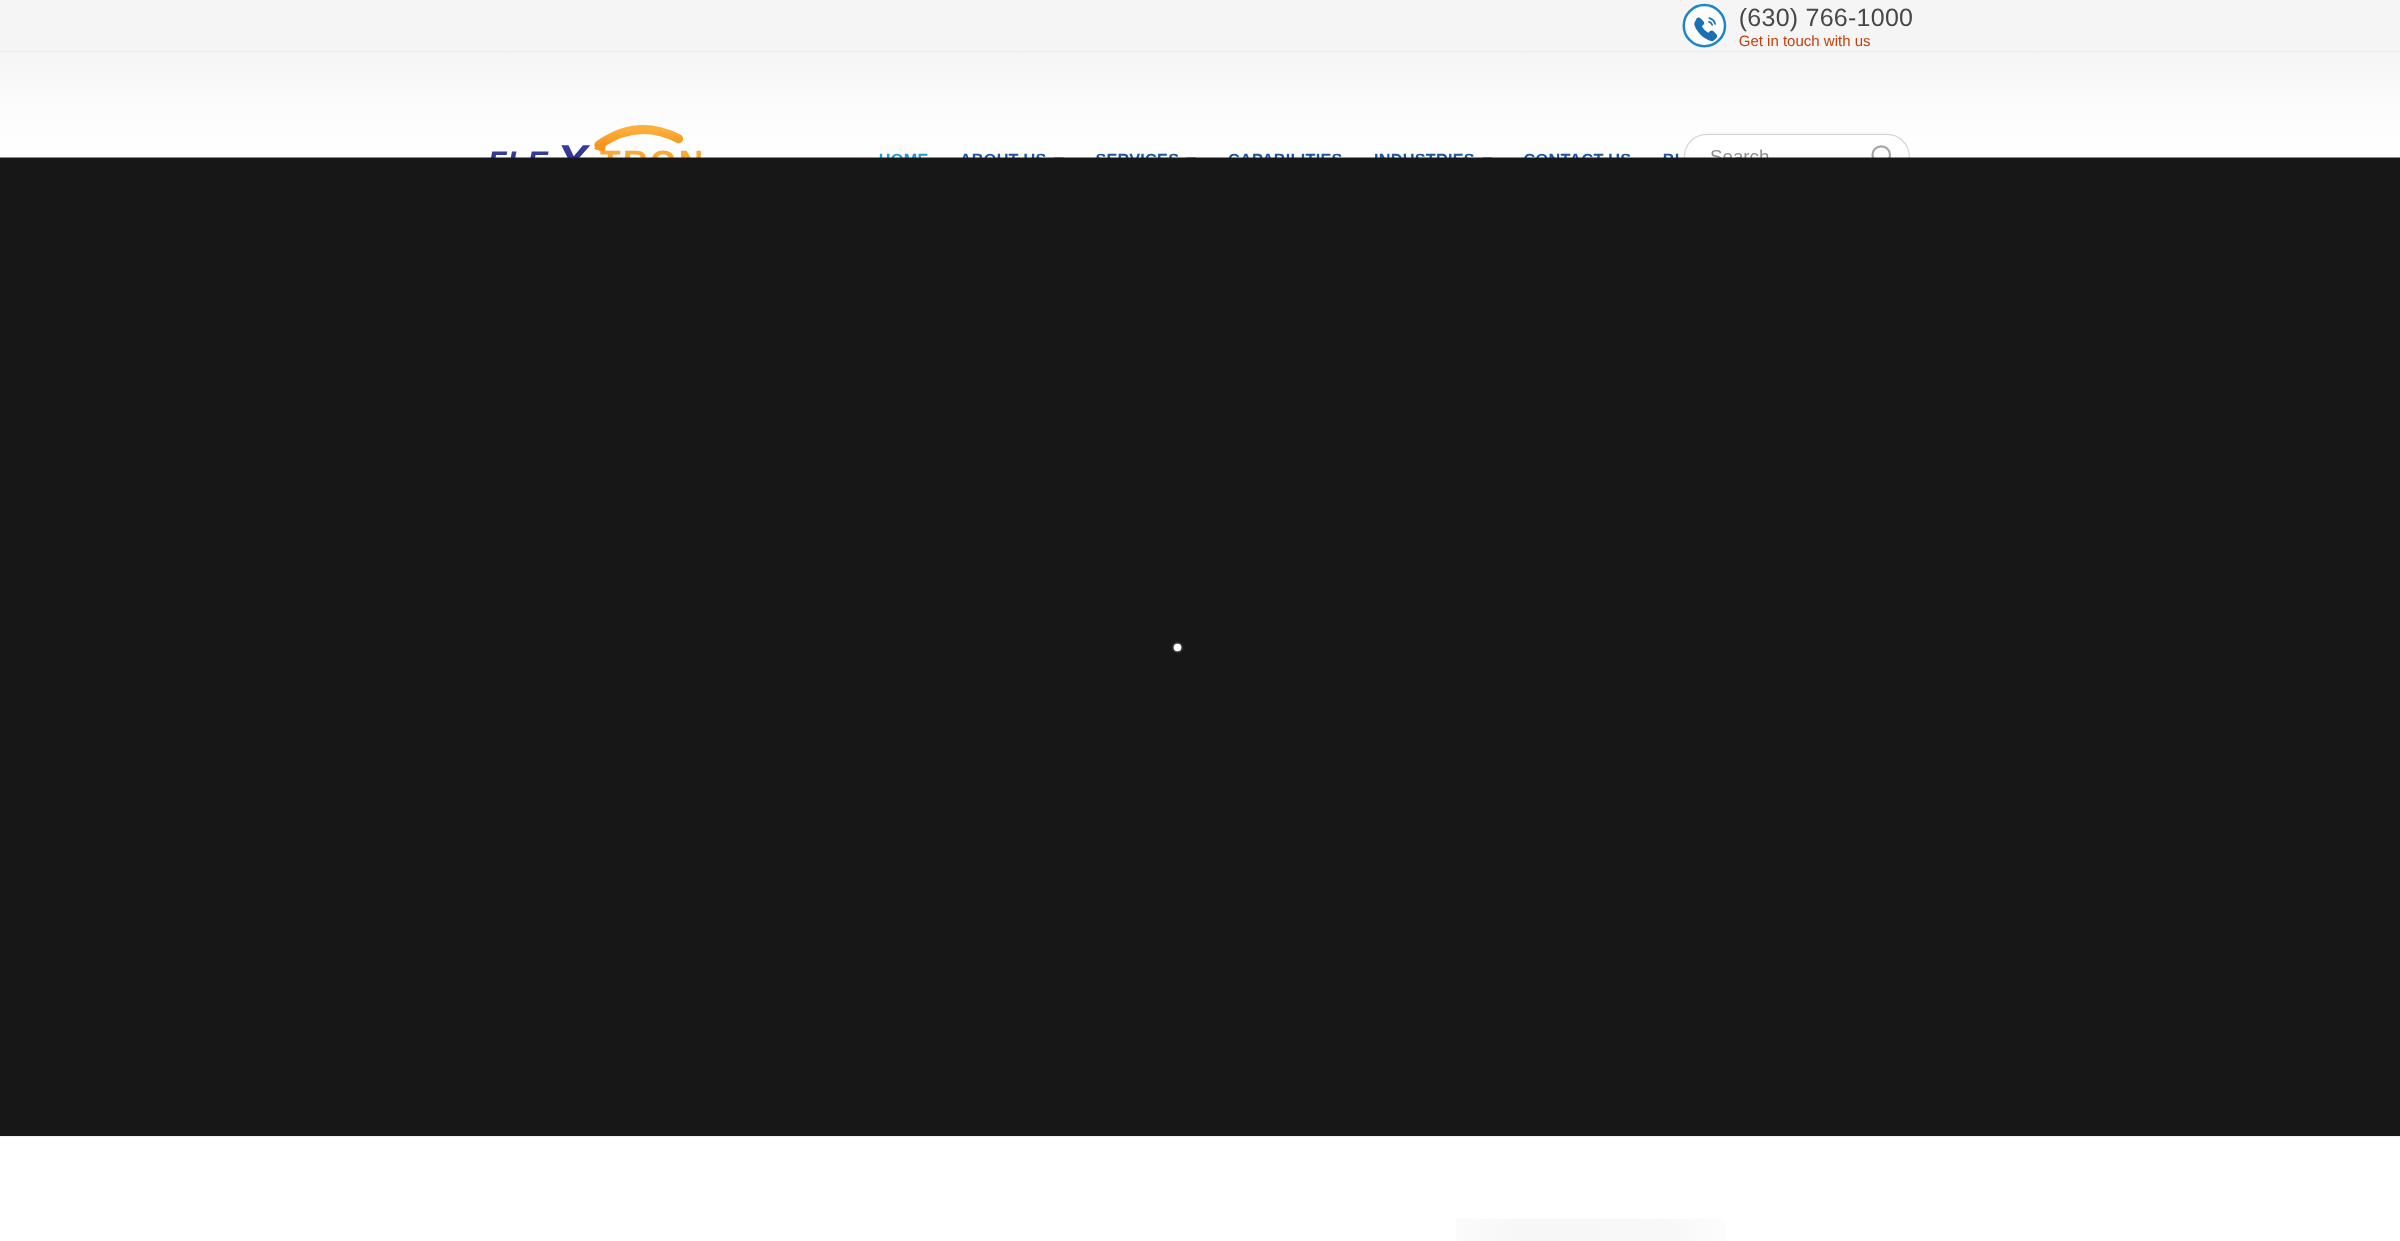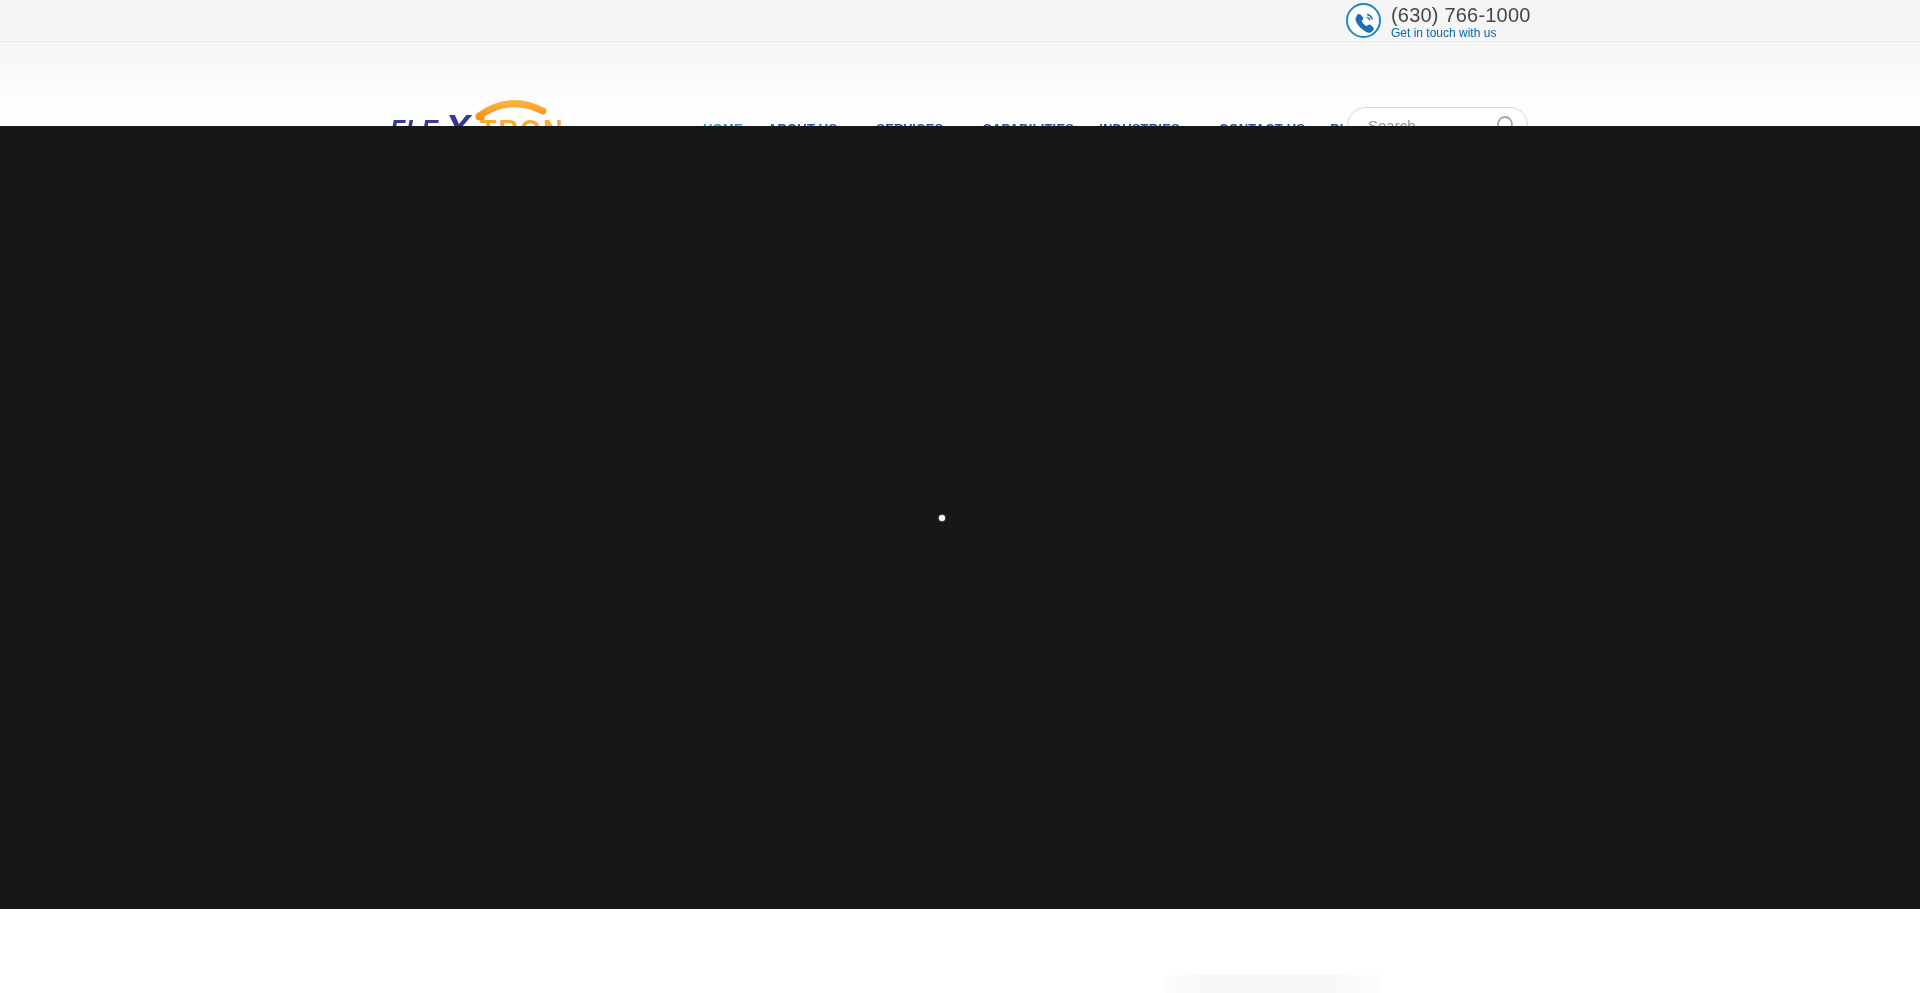--- a/index.html
+++ b/index.html
@@ -9,21 +9,21 @@
 
   
   .topbar { position: absolute; left: 0; top: 0; width: 1920px; height: 42px;
     background: #f5f5f5; border-bottom: 1px solid #e9e9e9; }
   .phone-widget { position: absolute; left: 1346px; top: 3px; display: flex; align-items: flex-start; }
   .phone-icon { width: 35px; height: 35px; border: 2px solid #1b87c9; border-radius: 50%;
     background: #fdfdfd; display: flex; align-items: center; justify-content: center; flex: 0 0 auto; }
   .phone-texts { margin-left: 10px; }
   .phone-number { font-size: 20px; color: #474747; line-height: 24px; letter-spacing: 0.2px;
     text-decoration: none; display: block; }
-  .phone-tagline { font-size: 12px; color: #0369a1; line-height: 13px; }
+  .phone-tagline { font-size: 12px; color: #c2410c; line-height: 13px; }
 
   
   .navbar { position: absolute; left: 0; top: 42px; width: 1920px; height: 84px;
     background: linear-gradient(to bottom, #f5f5f5 0%, #fbfbfb 45%, #ffffff 100%); }
   .logo { position: absolute; left: 388px; top: 57px; width: 206px; height: 58px; cursor: pointer; }
 
   .main-nav { position: absolute; left: 700px; top: 77px; }
   .main-nav ul { list-style: none; display: flex; align-items: flex-start; }
   .main-nav li { margin-right: 19px; }
   .main-nav li:last-child { margin-right: 0; }

